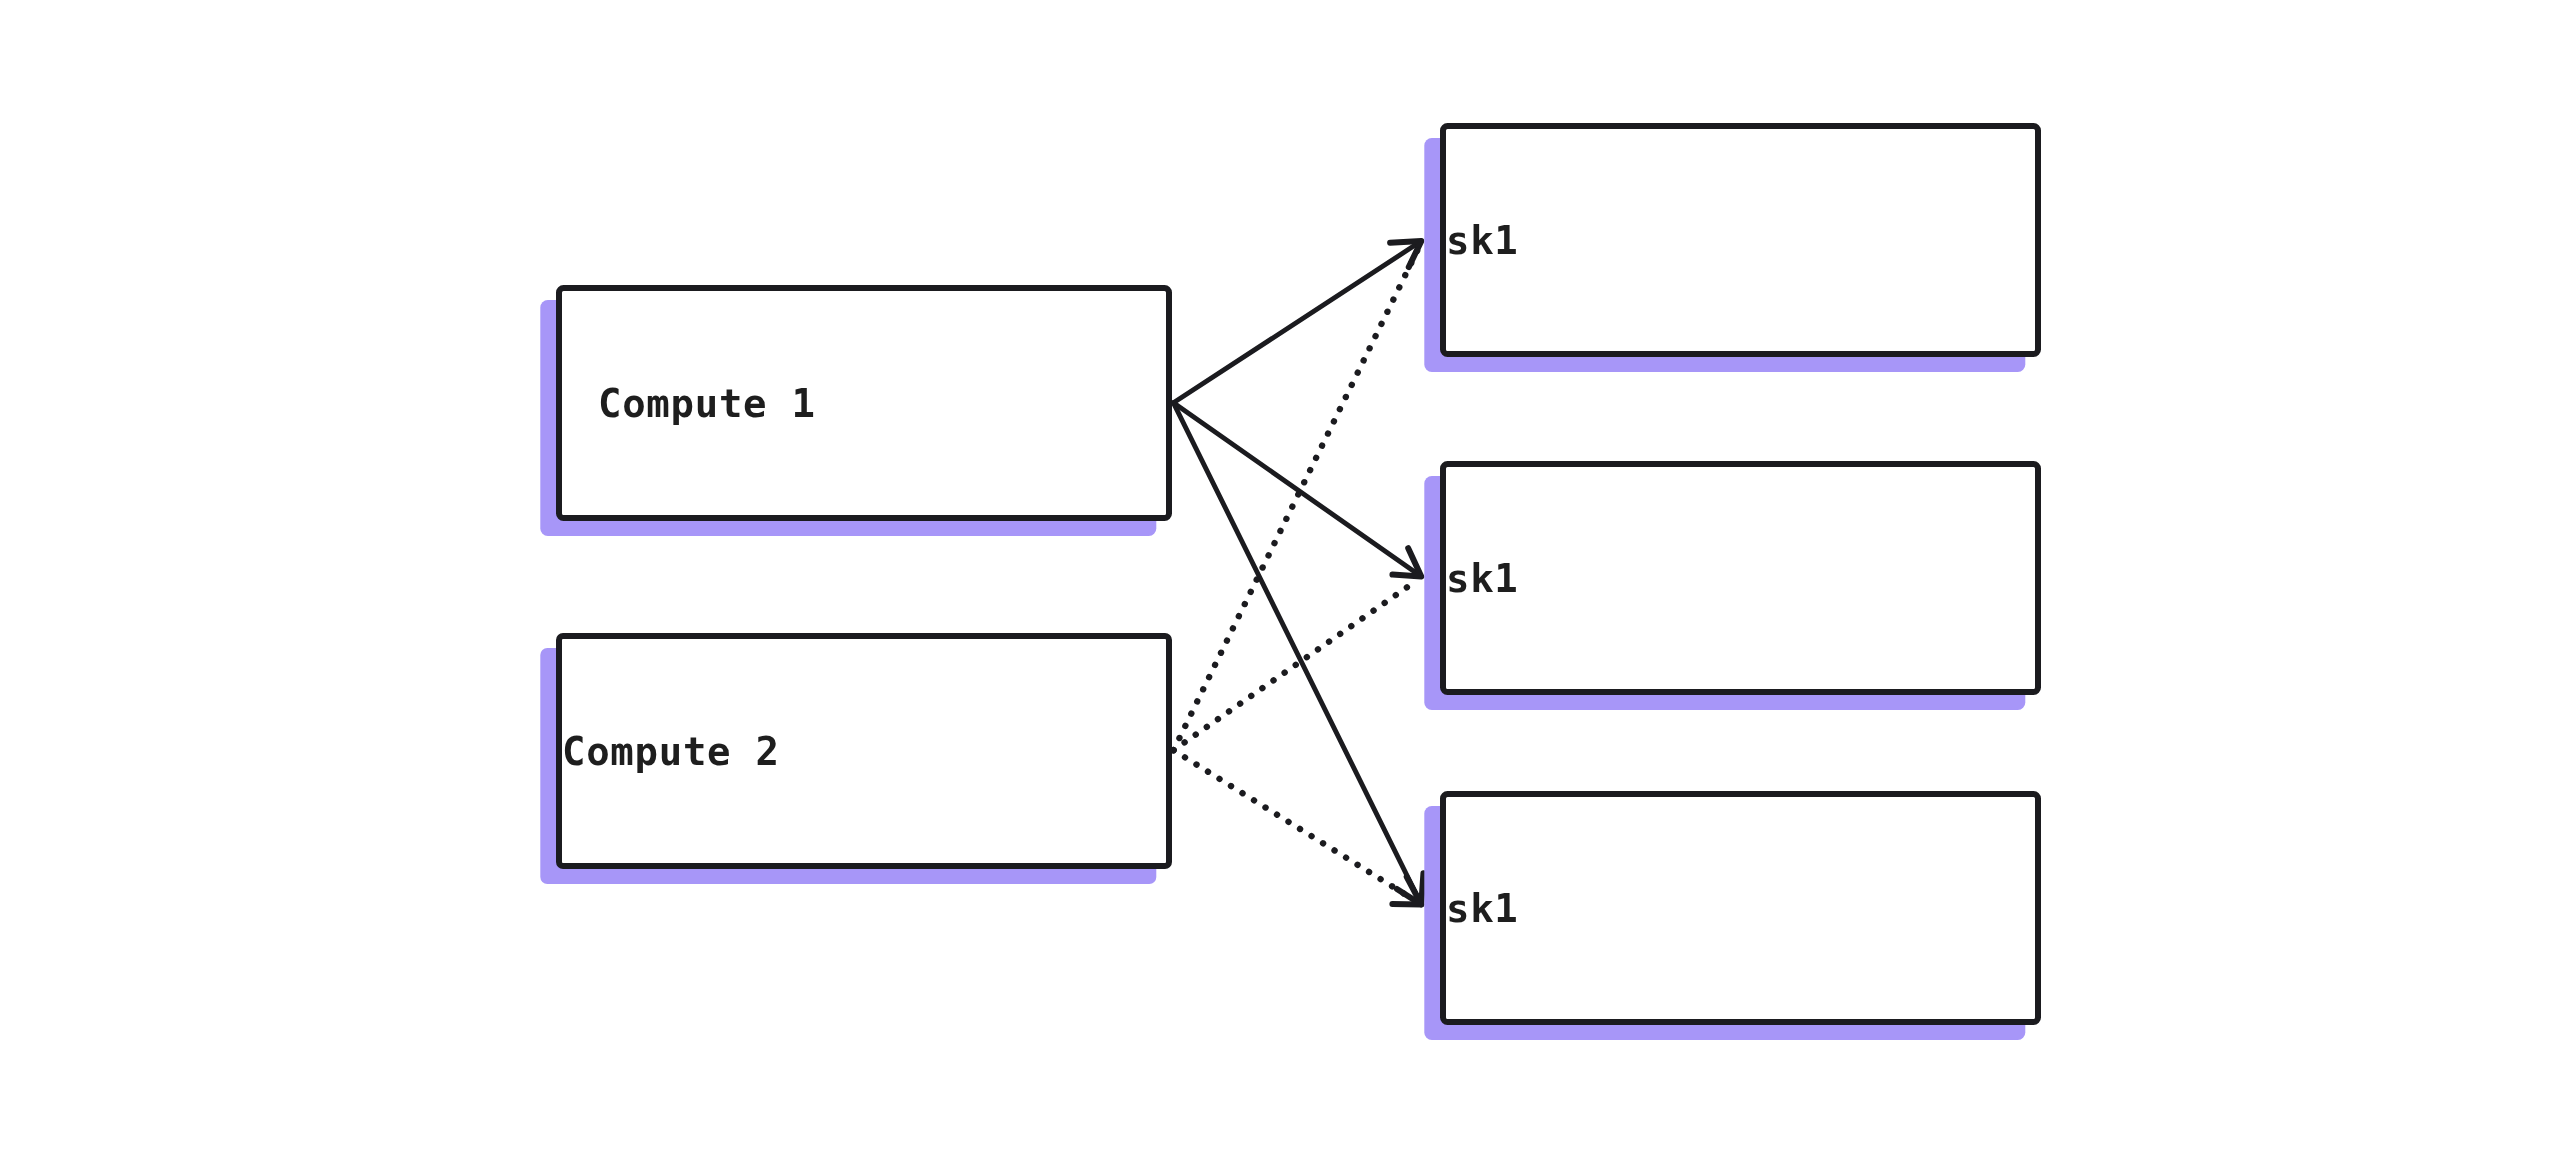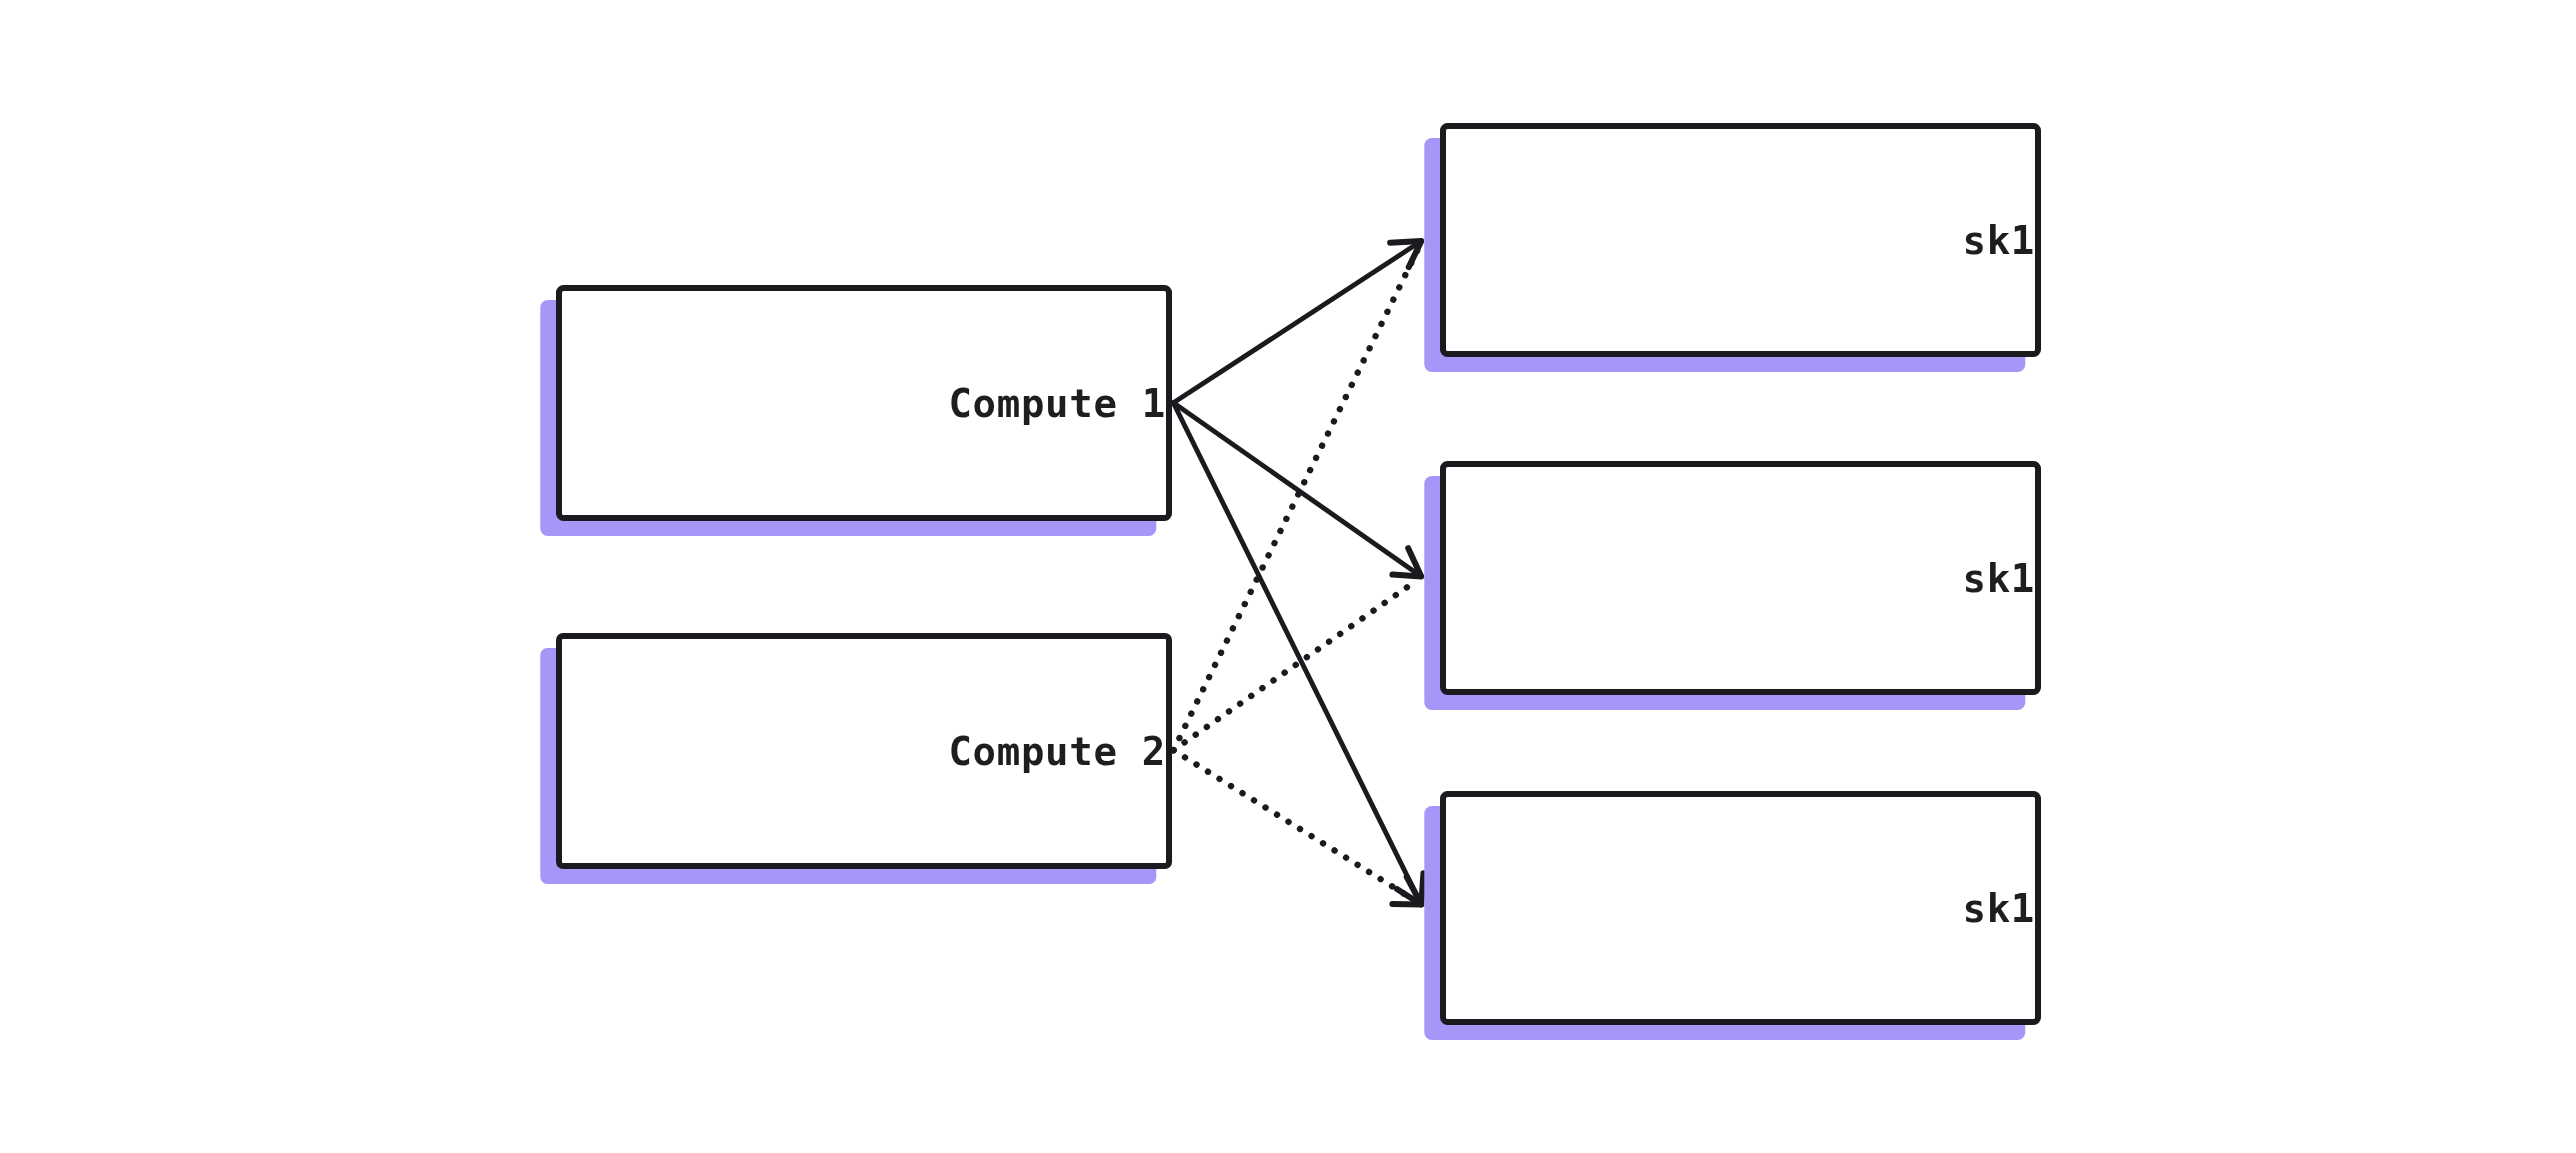--- a/index.html
+++ b/index.html
@@ -25,31 +25,31 @@
   }
   .node {
     position: absolute;
     box-sizing: border-box;
     background: #ffffff;
     border: 6px solid #1b1b1f;
     border-radius: 7.5px;
     box-shadow: -15.7px 15px 0 0 #a796f8;
     display: flex;
     align-items: center;
-    justify-content: flex-end;
+    justify-content: flex-start;
   }
   .node-label {
     font-weight: 700;
     font-size: 39px;
     color: #1e1e1e;
     letter-spacing: 0.7px;
     white-space: pre;
   }
   
-  #node-compute-1 { left: 556px;  top: 285px;  width: 616px; height: 236px; }
+  #node-compute-1 { left: 556px;  top: 285px;  width: 616px; height: 236px; padding-left: 36px; }
   #node-compute-2 { left: 556px;  top: 633px;  width: 616px; height: 236px; border-radius: 7px; }
   #node-sk1-top    { left: 1440px; top: 123px;  width: 601px; height: 234px; }
   #node-sk1-middle { left: 1440px; top: 461px;  width: 601px; height: 234px; }
   #node-sk1-bottom { left: 1440px; top: 791px; width: 601px; height: 234px; }
 
   .edge-solid {
     stroke: #1b1b1f;
     stroke-width: 6.5;
     fill: none;
     stroke-linecap: round;

